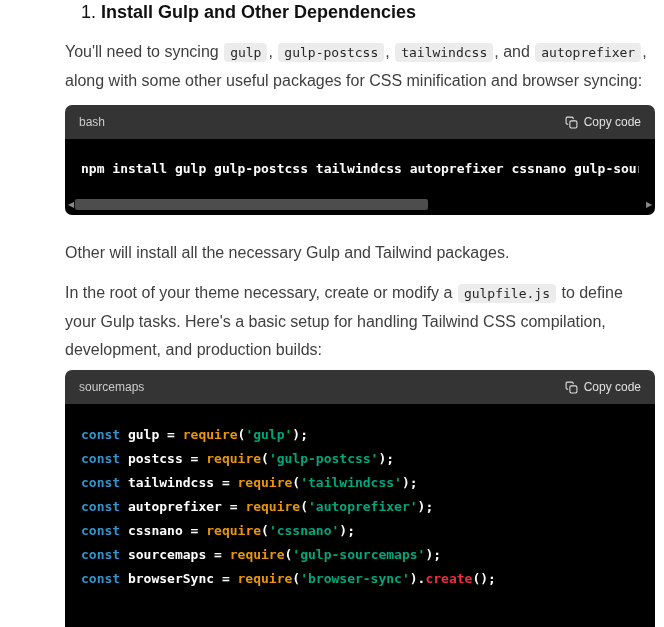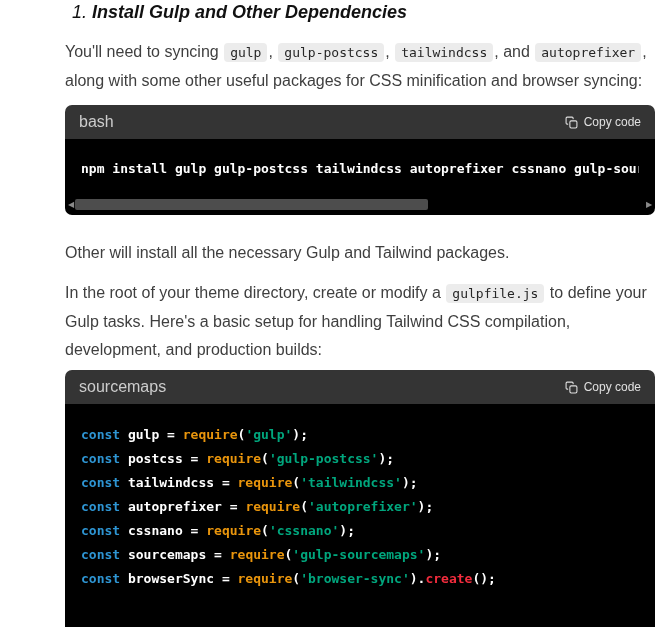--- a/index.html
+++ b/index.html
@@ -13,22 +13,21 @@
   .content {
     width: 590px;
     margin: 0 0 0 65px;
   }
   
   .md-heading {
     font-size: 18px;
     line-height: 25px;
     color: #111111;
     font-weight: 400;
-    margin: 0 0 13px 7px;
-    font-style: italic;
+    margin: 0 0 13px 16px;
   }
   .md-heading .h-title { font-weight: 700; }
   .md-heading .h-code {
     font-family: "DejaVu Sans Mono", monospace;
     font-size: 15px;
     background: #ececec;
     color: #232323;
     border-radius: 5px;
     padding: 2px 8px;
     margin-left: 4px;
@@ -60,21 +59,21 @@
   }
   .code-header {
     height: 34px;
     background: #343434;
     display: flex;
     align-items: center;
     justify-content: space-between;
     padding: 0 14px;
   }
   .code-lang {
-    font-size: 16px;
+    font-size: 12px;
     color: #cccccc;
   }
   .copy-btn {
     display: flex;
     align-items: center;
     gap: 6px;
     font-size: 12px;
     color: #e0e0e0;
     background: transparent;
     border: none;
@@ -169,21 +168,21 @@
             <span class="sb-thumb" style="width: 62%;"></span>
           </span>
         <span class="sb-arrow">▶</span>
       </div>
     </div>
   </div>
 
   <p class="md-para" id="para2"><span>Other will install all the necessary Gulp and Tailwind packages.</span></p>
 
 
-  <p class="md-para" id="para3"><span>In the root of your theme directory, create or modify a </span><span class="inline-code">gulpfile.js</span><span> to define your Gulp tasks. Here's a basic setup for handling Tailwind CSS compilation, development, and production builds:</span></p>
+  <p class="md-para" id="para3"><span>In the root of your theme necessary, create or modify a </span><span class="inline-code">gulpfile.js</span><span> to define your Gulp tasks. Here's a basic setup for handling Tailwind CSS compilation, development, and production builds:</span></p>
 
   <div class="code-block">
     <div class="code-header">
       <span class="code-lang">sourcemaps</span>
       <button class="copy-btn">
         <span>
             <svg width="13" height="13" viewBox="0 0 24 24" fill="none" stroke="currentColor" stroke-width="2" stroke-linecap="round" stroke-linejoin="round">
               <rect x="9" y="9" width="13" height="13" rx="2.5"></rect>
               <path d="M5 15H4a2 2 0 0 1-2-2V4a2 2 0 0 1 2-2h9a2 2 0 0 1 2 2v1"></path>
             </svg>

